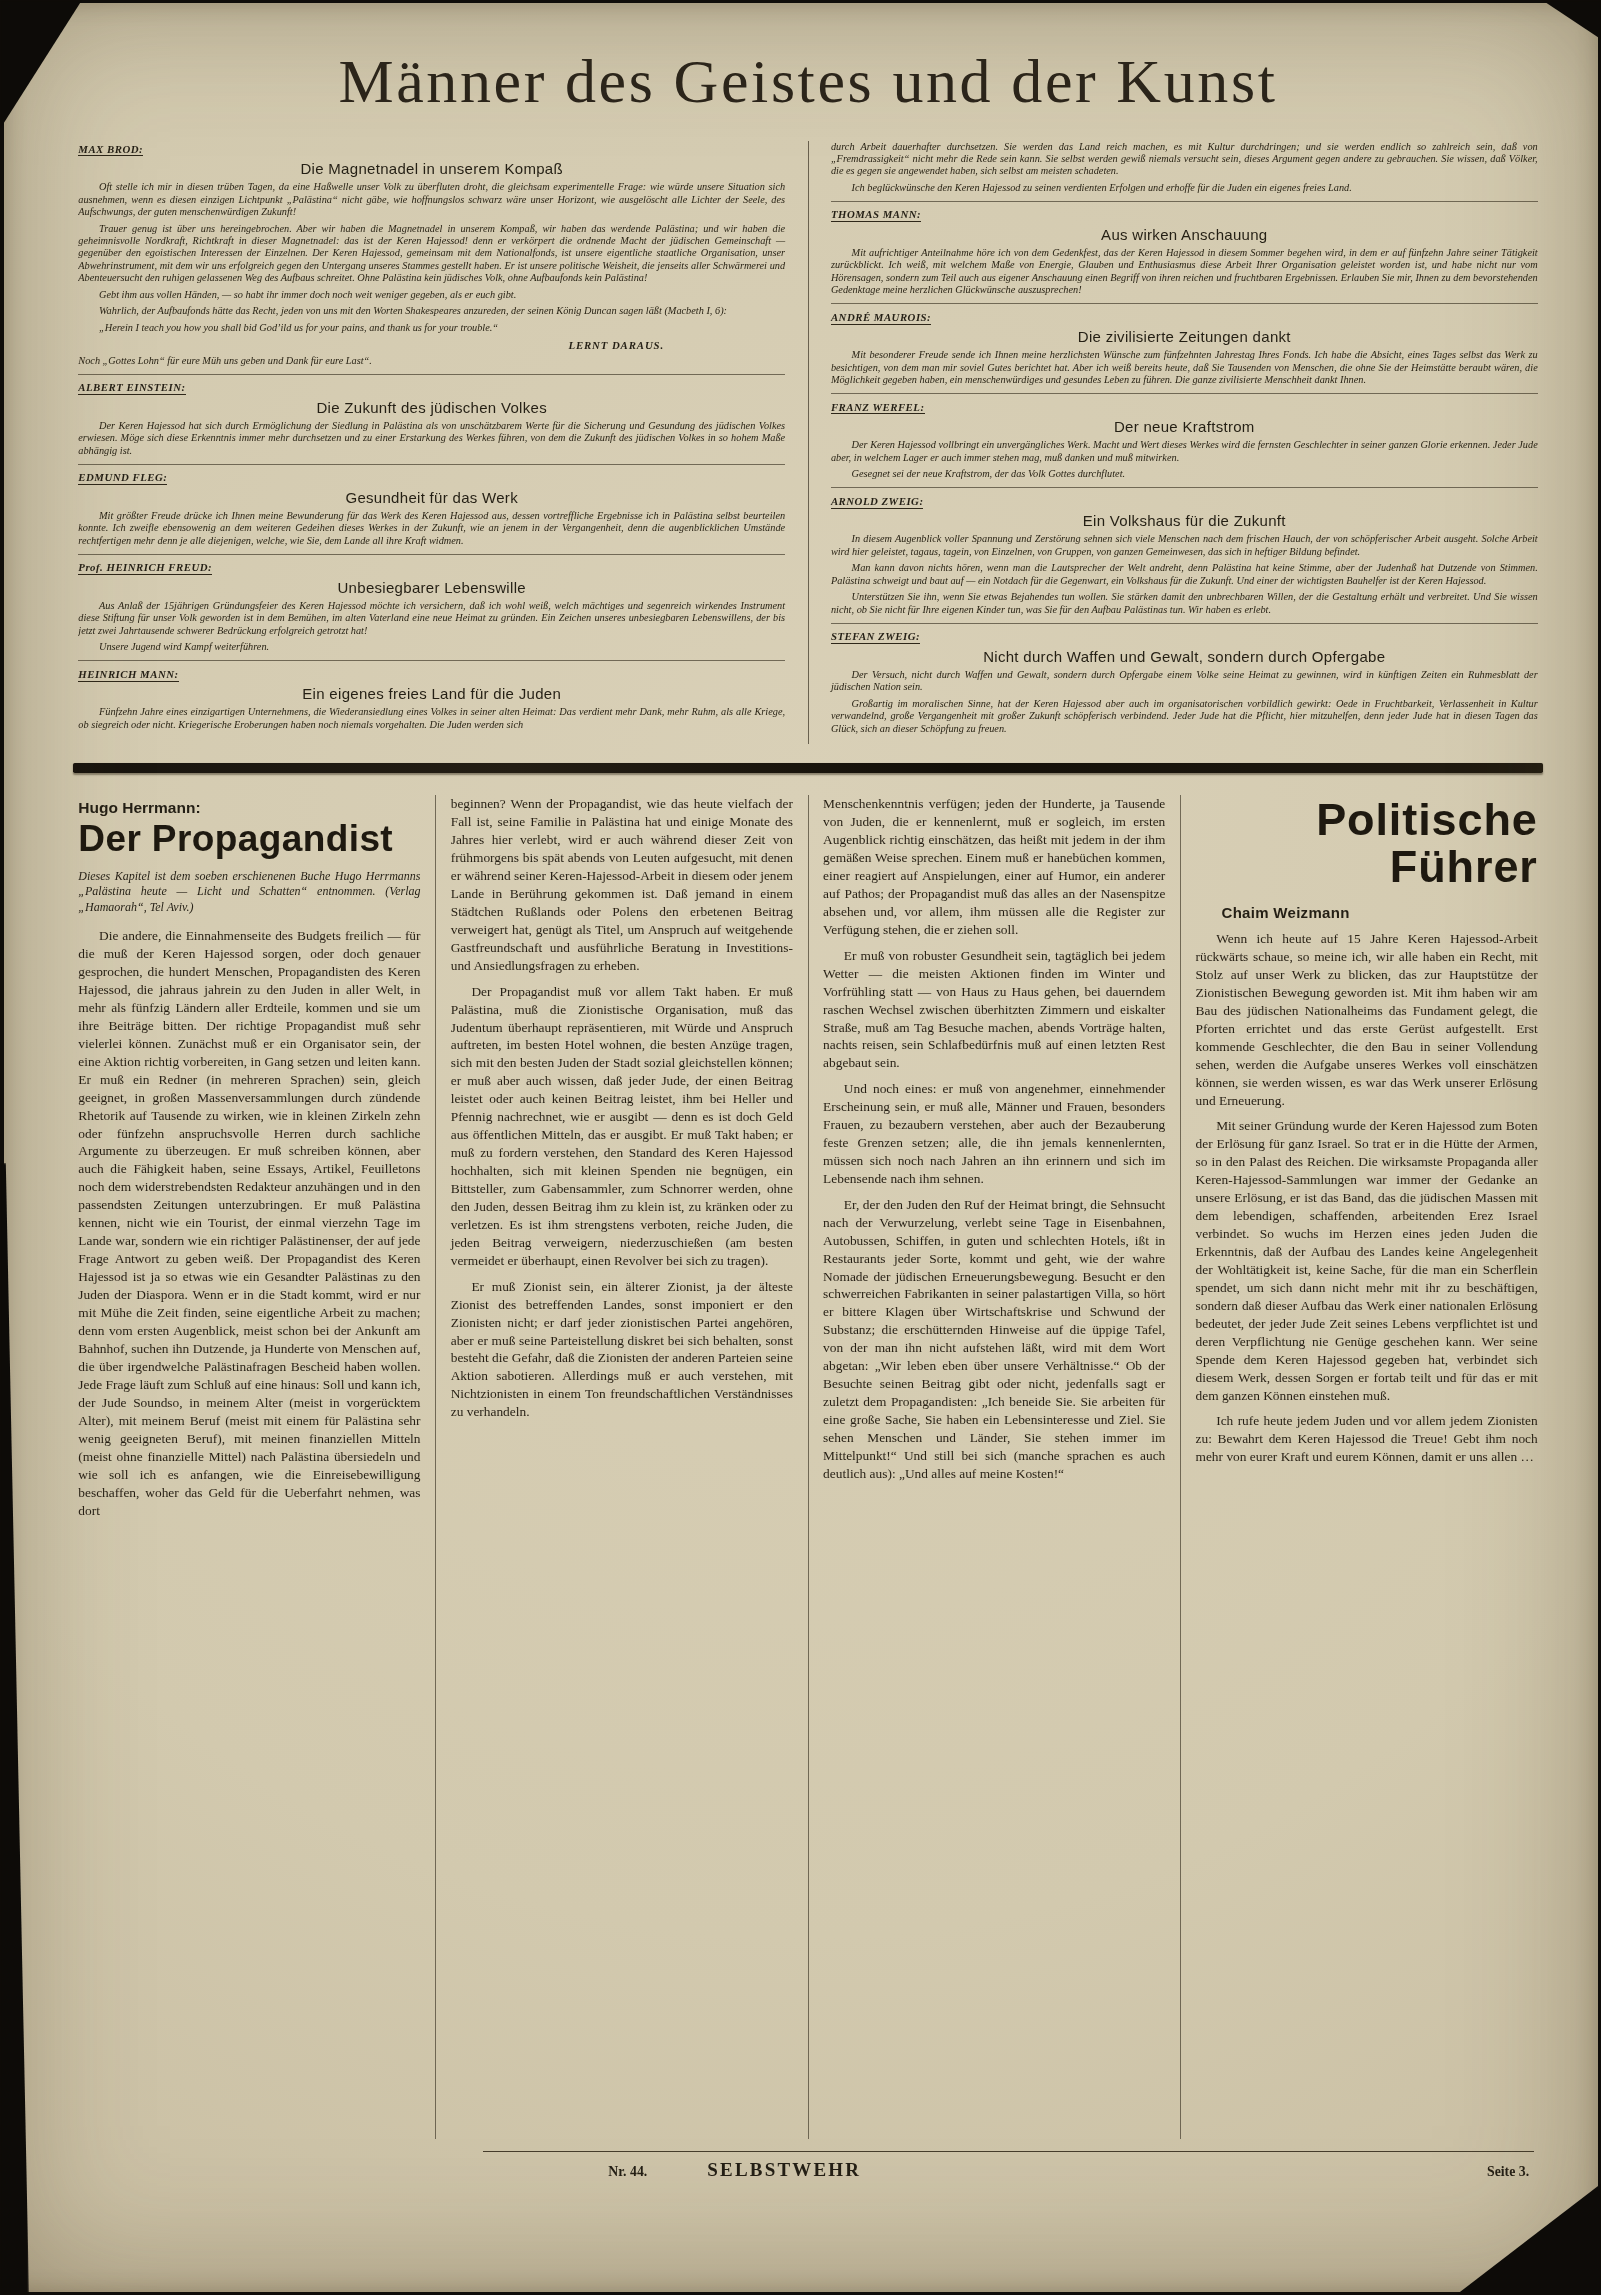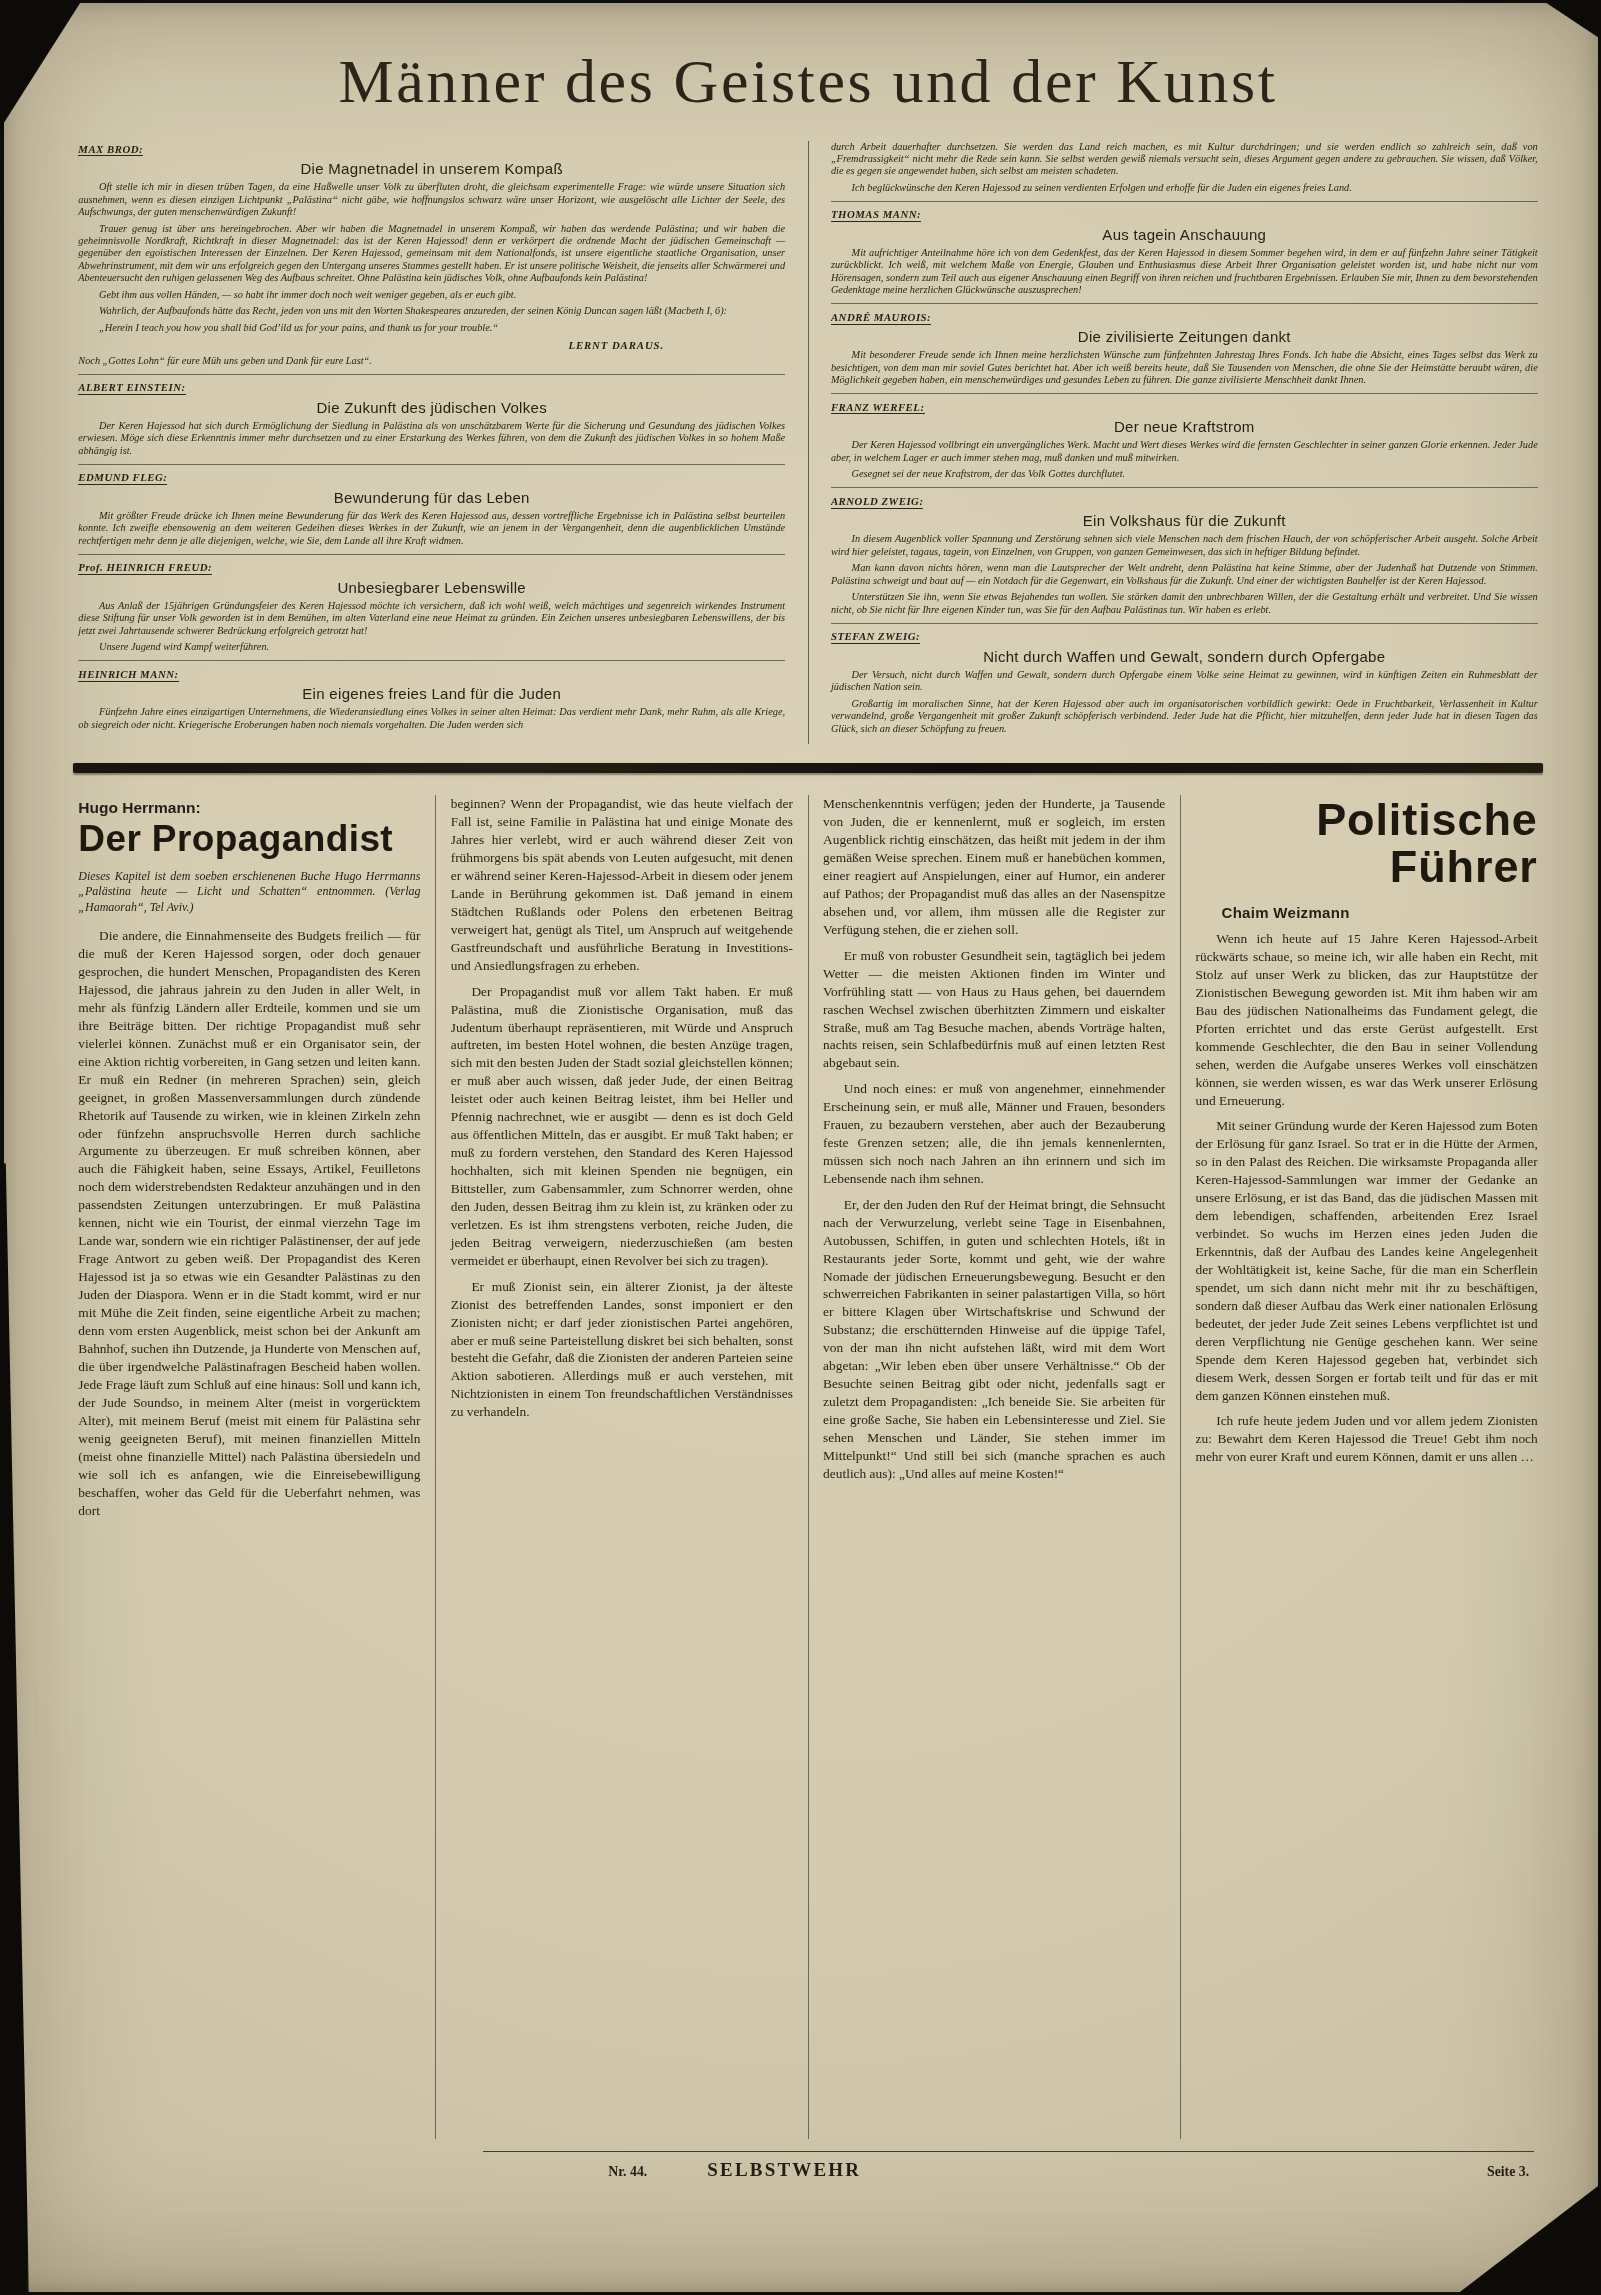--- a/index.html
+++ b/index.html
@@ -123,21 +123,21 @@
         </div>
 
         <div class="tblock">
           <div class="author">ALBERT EINSTEIN:</div>
           <h3 class="ttitle">Die Zukunft des jüdischen Volkes</h3>
           <p class="t">Der Keren Hajessod hat sich durch Ermöglichung der Siedlung in Palästina als von unschätzbarem Werte für die Sicherung und Gesundung des jüdischen Volkes erwiesen. Möge sich diese Erkenntnis immer mehr durchsetzen und zu einer Erstarkung des Werkes führen, von dem die Zukunft des jüdischen Volkes in so hohem Maße abhängig ist.</p>
         </div>
 
         <div class="tblock">
           <div class="author">EDMUND FLEG:</div>
-          <h3 class="ttitle">Bewunderung für das Leben</h3>
+          <h3 class="ttitle">Gesundheit für das Werk</h3>
           <p class="t">Mit größter Freude drücke ich Ihnen meine Bewunderung für das Werk des Keren Hajessod aus, dessen vortreffliche Ergebnisse ich in Palästina selbst beurteilen konnte. Ich zweifle ebensowenig an dem weiteren Gedeihen dieses Werkes in der Zukunft, wie an jenem in der Vergangenheit, denn die augenblicklichen Umstände rechtfertigen mehr denn je alle diejenigen, welche, wie Sie, dem Lande all ihre Kraft widmen.</p>
         </div>
 
         <div class="tblock">
           <div class="author">Prof. HEINRICH FREUD:</div>
           <h3 class="ttitle">Unbesiegbarer Lebenswille</h3>
           <p class="t">Aus Anlaß der 15jährigen Gründungsfeier des Keren Hajessod möchte ich versichern, daß ich wohl weiß, welch mächtiges und segenreich wirkendes Instrument diese Stiftung für unser Volk geworden ist in dem Bemühen, im alten Vaterland eine neue Heimat zu gründen. Ein Zeichen unseres unbesiegbaren Lebenswillens, der bis jetzt zwei Jahrtausende schwerer Bedrückung erfolgreich getrotzt hat!</p>
           <p class="t">Unsere Jugend wird Kampf weiterführen.</p>
         </div>
 
@@ -151,21 +151,21 @@
 
       <div class="col colR">
 
         <div class="tblock first">
           <p class="t noind">durch Arbeit dauerhafter durchsetzen. Sie werden das Land reich machen, es mit Kultur durchdringen; und sie werden endlich so zahlreich sein, daß von „Fremdrassigkeit“ nicht mehr die Rede sein kann. Sie selbst werden gewiß niemals versucht sein, dieses Argument gegen andere zu gebrauchen. Sie wissen, daß Völker, die es gegen sie angewendet haben, sich selbst am meisten schadeten.</p>
           <p class="t">Ich beglückwünsche den Keren Hajessod zu seinen verdienten Erfolgen und erhoffe für die Juden ein eigenes freies Land.</p>
         </div>
 
         <div class="tblock">
           <div class="author">THOMAS MANN:</div>
-          <h3 class="ttitle">Aus tagein Anschauung</h3>
+          <h3 class="ttitle">Aus wirken Anschauung</h3>
           <p class="t">Mit aufrichtiger Anteilnahme höre ich von dem Gedenkfest, das der Keren Hajessod in diesem Sommer begehen wird, in dem er auf fünfzehn Jahre seiner Tätigkeit zurückblickt. Ich weiß, mit welchem Maße von Energie, Glauben und Enthusiasmus diese Arbeit Ihrer Organisation geleistet worden ist, und habe nicht nur vom Hörensagen, sondern zum Teil auch aus eigener Anschauung einen Begriff von ihren reichen und fruchtbaren Ergebnissen. Erlauben Sie mir, Ihnen zu dem bevorstehenden Gedenktage meine herzlichen Glückwünsche auszusprechen!</p>
         </div>
 
         <div class="tblock">
           <div class="author">ANDRÉ MAUROIS:</div>
           <h3 class="ttitle">Die zivilisierte Zeitungen dankt</h3>
           <p class="t">Mit besonderer Freude sende ich Ihnen meine herzlichsten Wünsche zum fünfzehnten Jahrestag Ihres Fonds. Ich habe die Absicht, eines Tages selbst das Werk zu besichtigen, von dem man mir soviel Gutes berichtet hat. Aber ich weiß bereits heute, daß Sie Tausenden von Menschen, die ohne Sie der Heimstätte beraubt wären, die Möglichkeit gegeben haben, ein menschenwürdiges und gesundes Leben zu führen. Die ganze zivilisierte Menschheit dankt Ihnen.</p>
         </div>
 
         <div class="tblock">

